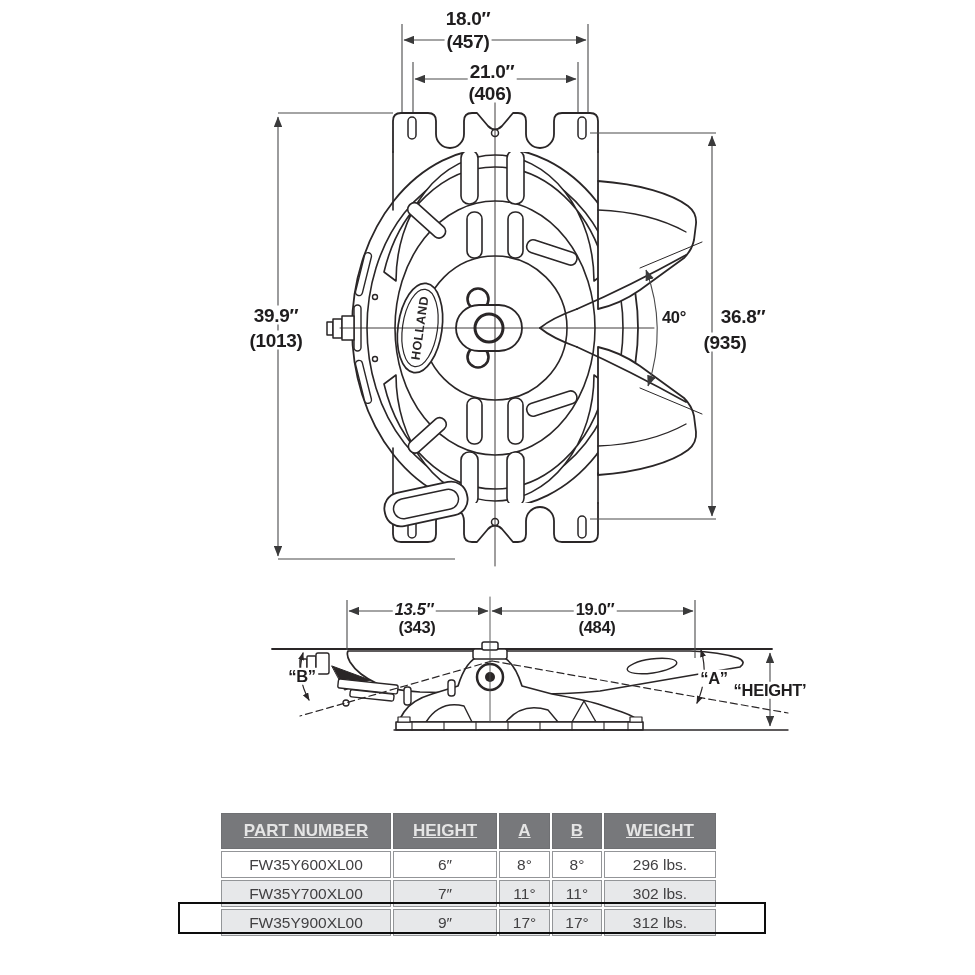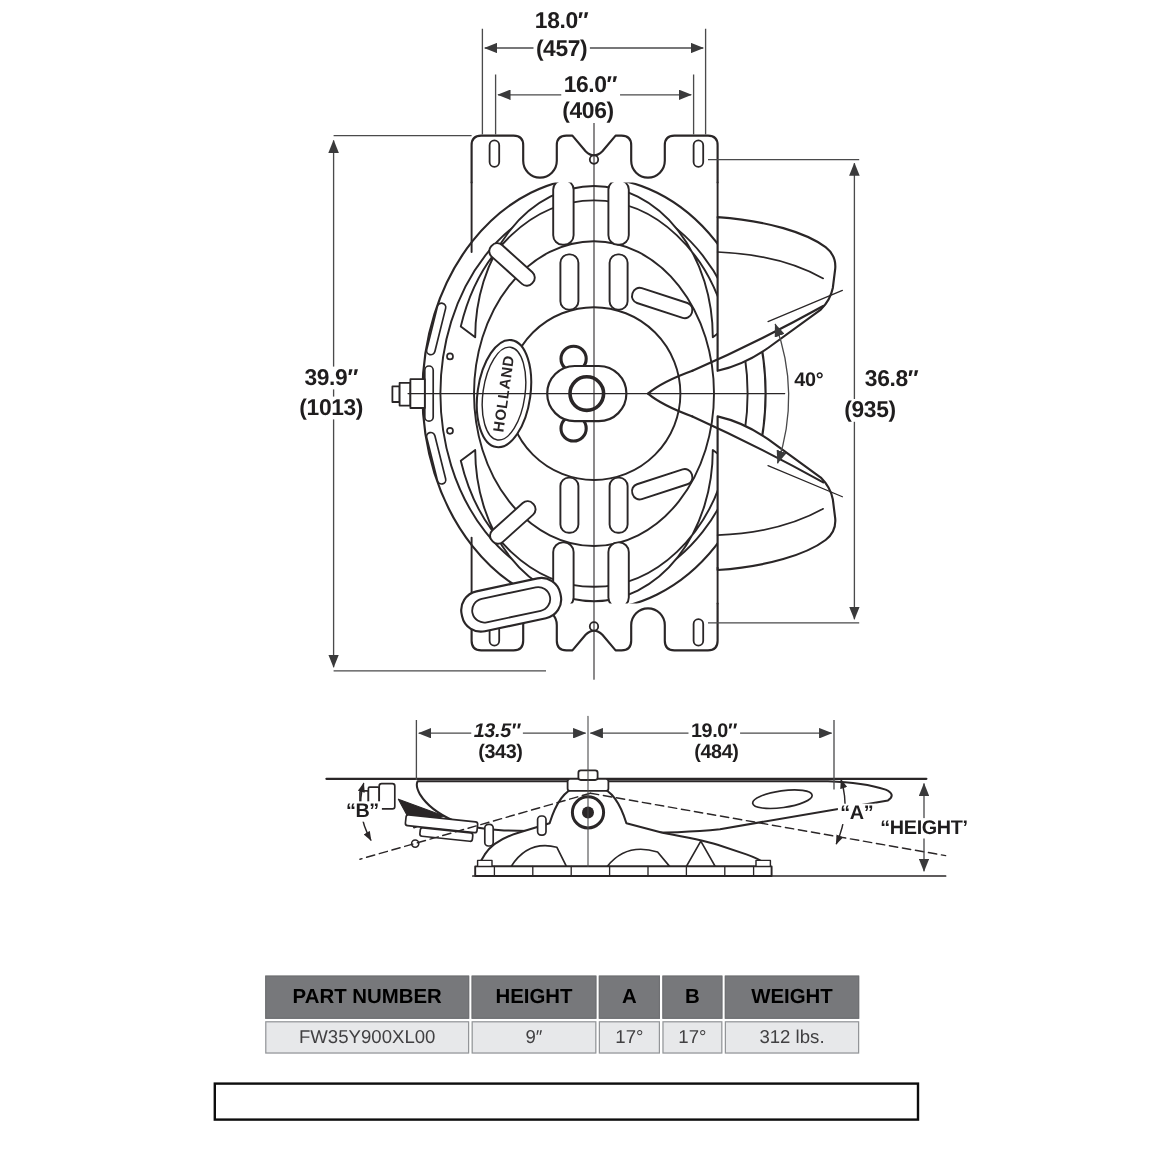--- a/index.html
+++ b/index.html
@@ -6,22 +6,22 @@
   .canvas{position:relative;width:836px;height:975px;background:#ffffff;overflow:hidden;
           font-family:"Liberation Sans",sans-serif;}
   svg{position:absolute;left:0;top:0;}
   .dim{position:absolute;transform:translate(-50%,-50%);background:#fff;padding:0 2px;
        font-weight:bold;color:#1f1d1e;white-space:nowrap;letter-spacing:-0.3px;line-height:1;}
   .lg{font-size:19px;}
   .md{font-size:16.5px;}
   .brand{position:absolute;transform:translate(-50%,-50%) rotate(-82deg);font-weight:bold;
          font-size:12.5px;color:#2a2627;letter-spacing:0.5px;background:transparent;}
   table.spec{position:absolute;left:219px;top:811px;border-collapse:separate;border-spacing:2px;}
-  table.spec th{background:#77787b;color:#000000;font-size:17px;font-weight:bold;
-                padding:7px 2px;border:1px solid #6f7073;}
+  table.spec th{background:#77787b;color:#e5e5e5;font-size:17px;font-weight:bold;
+                padding:7px 2px;border:1px solid #6f7073;text-decoration:underline;}
   table.spec td{font-size:15.5px;color:#414042;text-align:center;padding:3px 2px;
                 border:1px solid #939598;background:#fff;height:19px;}
   table.spec tr.alt td{background:#e7e8ea;}
   .hl{position:absolute;left:178px;top:902px;width:588px;height:32px;
       border:2px solid #0d0d0d;box-sizing:border-box;background:transparent;}
 </style>
 </head>
 <body>
 
 <div class="canvas">
@@ -181,21 +181,21 @@
   <g stroke="#4a4a4b" stroke-width="1.1" fill="none">
     <path d="M347,600 L347,650 M695,600 L695,658"></path>
     <line x1="349" y1="611" x2="488" y2="611" marker-start="url(#ah)" marker-end="url(#ah)"></line>
     <line x1="492" y1="611" x2="693" y2="611" marker-start="url(#ah)" marker-end="url(#ah)"></line>
     <line x1="770" y1="653" x2="770" y2="726" marker-start="url(#ah)" marker-end="url(#ah)"></line>
   </g>
 </svg>
 
 <div class="dim lg" style="left:468px;top:18px;">18.0″</div>
 <div class="dim lg" style="left:468px;top:41px;">(457)</div>
-<div class="dim lg" style="left:492px;top:71px;">16.0″</div>
+<div class="dim lg" style="left:492px;top:71px;">21.0″</div>
 <div class="dim lg" style="left:490px;top:93px;">(406)</div>
 <div class="dim lg" style="left:276px;top:315px;">39.9″</div>
 <div class="dim lg" style="left:276px;top:340px;">(1013)</div>
 <div class="dim md" style="left:674px;top:317px;">40°</div>
 <div class="dim lg" style="left:727px;top:316px;margin-left:16px;">36.8″</div>
 <div class="dim lg" style="left:725px;top:342px;">(935)</div>
 <div class="dim md" style="left:414px;top:609px;font-style:italic;">13.5″</div>
 <div class="dim md" style="left:417px;top:627px;">(343)</div>
 <div class="dim md" style="left:595px;top:609px;">19.0″</div>
 <div class="dim md" style="left:597px;top:627px;">(484)</div>
@@ -215,20 +215,34 @@
   <thead>
     <tr>
       <th>PART NUMBER</th>
       <th>HEIGHT</th>
       <th>A</th>
       <th>B</th>
       <th>WEIGHT</th>
     </tr>
   </thead>
   <tbody>
+    <tr>
+      <td>FW35Y600XL00</td>
+      <td>6″</td>
+      <td>8°</td>
+      <td>8°</td>
+      <td>296 lbs.</td>
+    </tr>
+    <tr class="alt">
+      <td>FW35Y700XL00</td>
+      <td>7″</td>
+      <td>11°</td>
+      <td>11°</td>
+      <td>302 lbs.</td>
+    </tr>
     <tr class="alt">
       <td>FW35Y900XL00</td>
       <td>9″</td>
       <td>17°</td>
       <td>17°</td>
       <td>312 lbs.</td>
     </tr>
   </tbody>
 </table>
 

